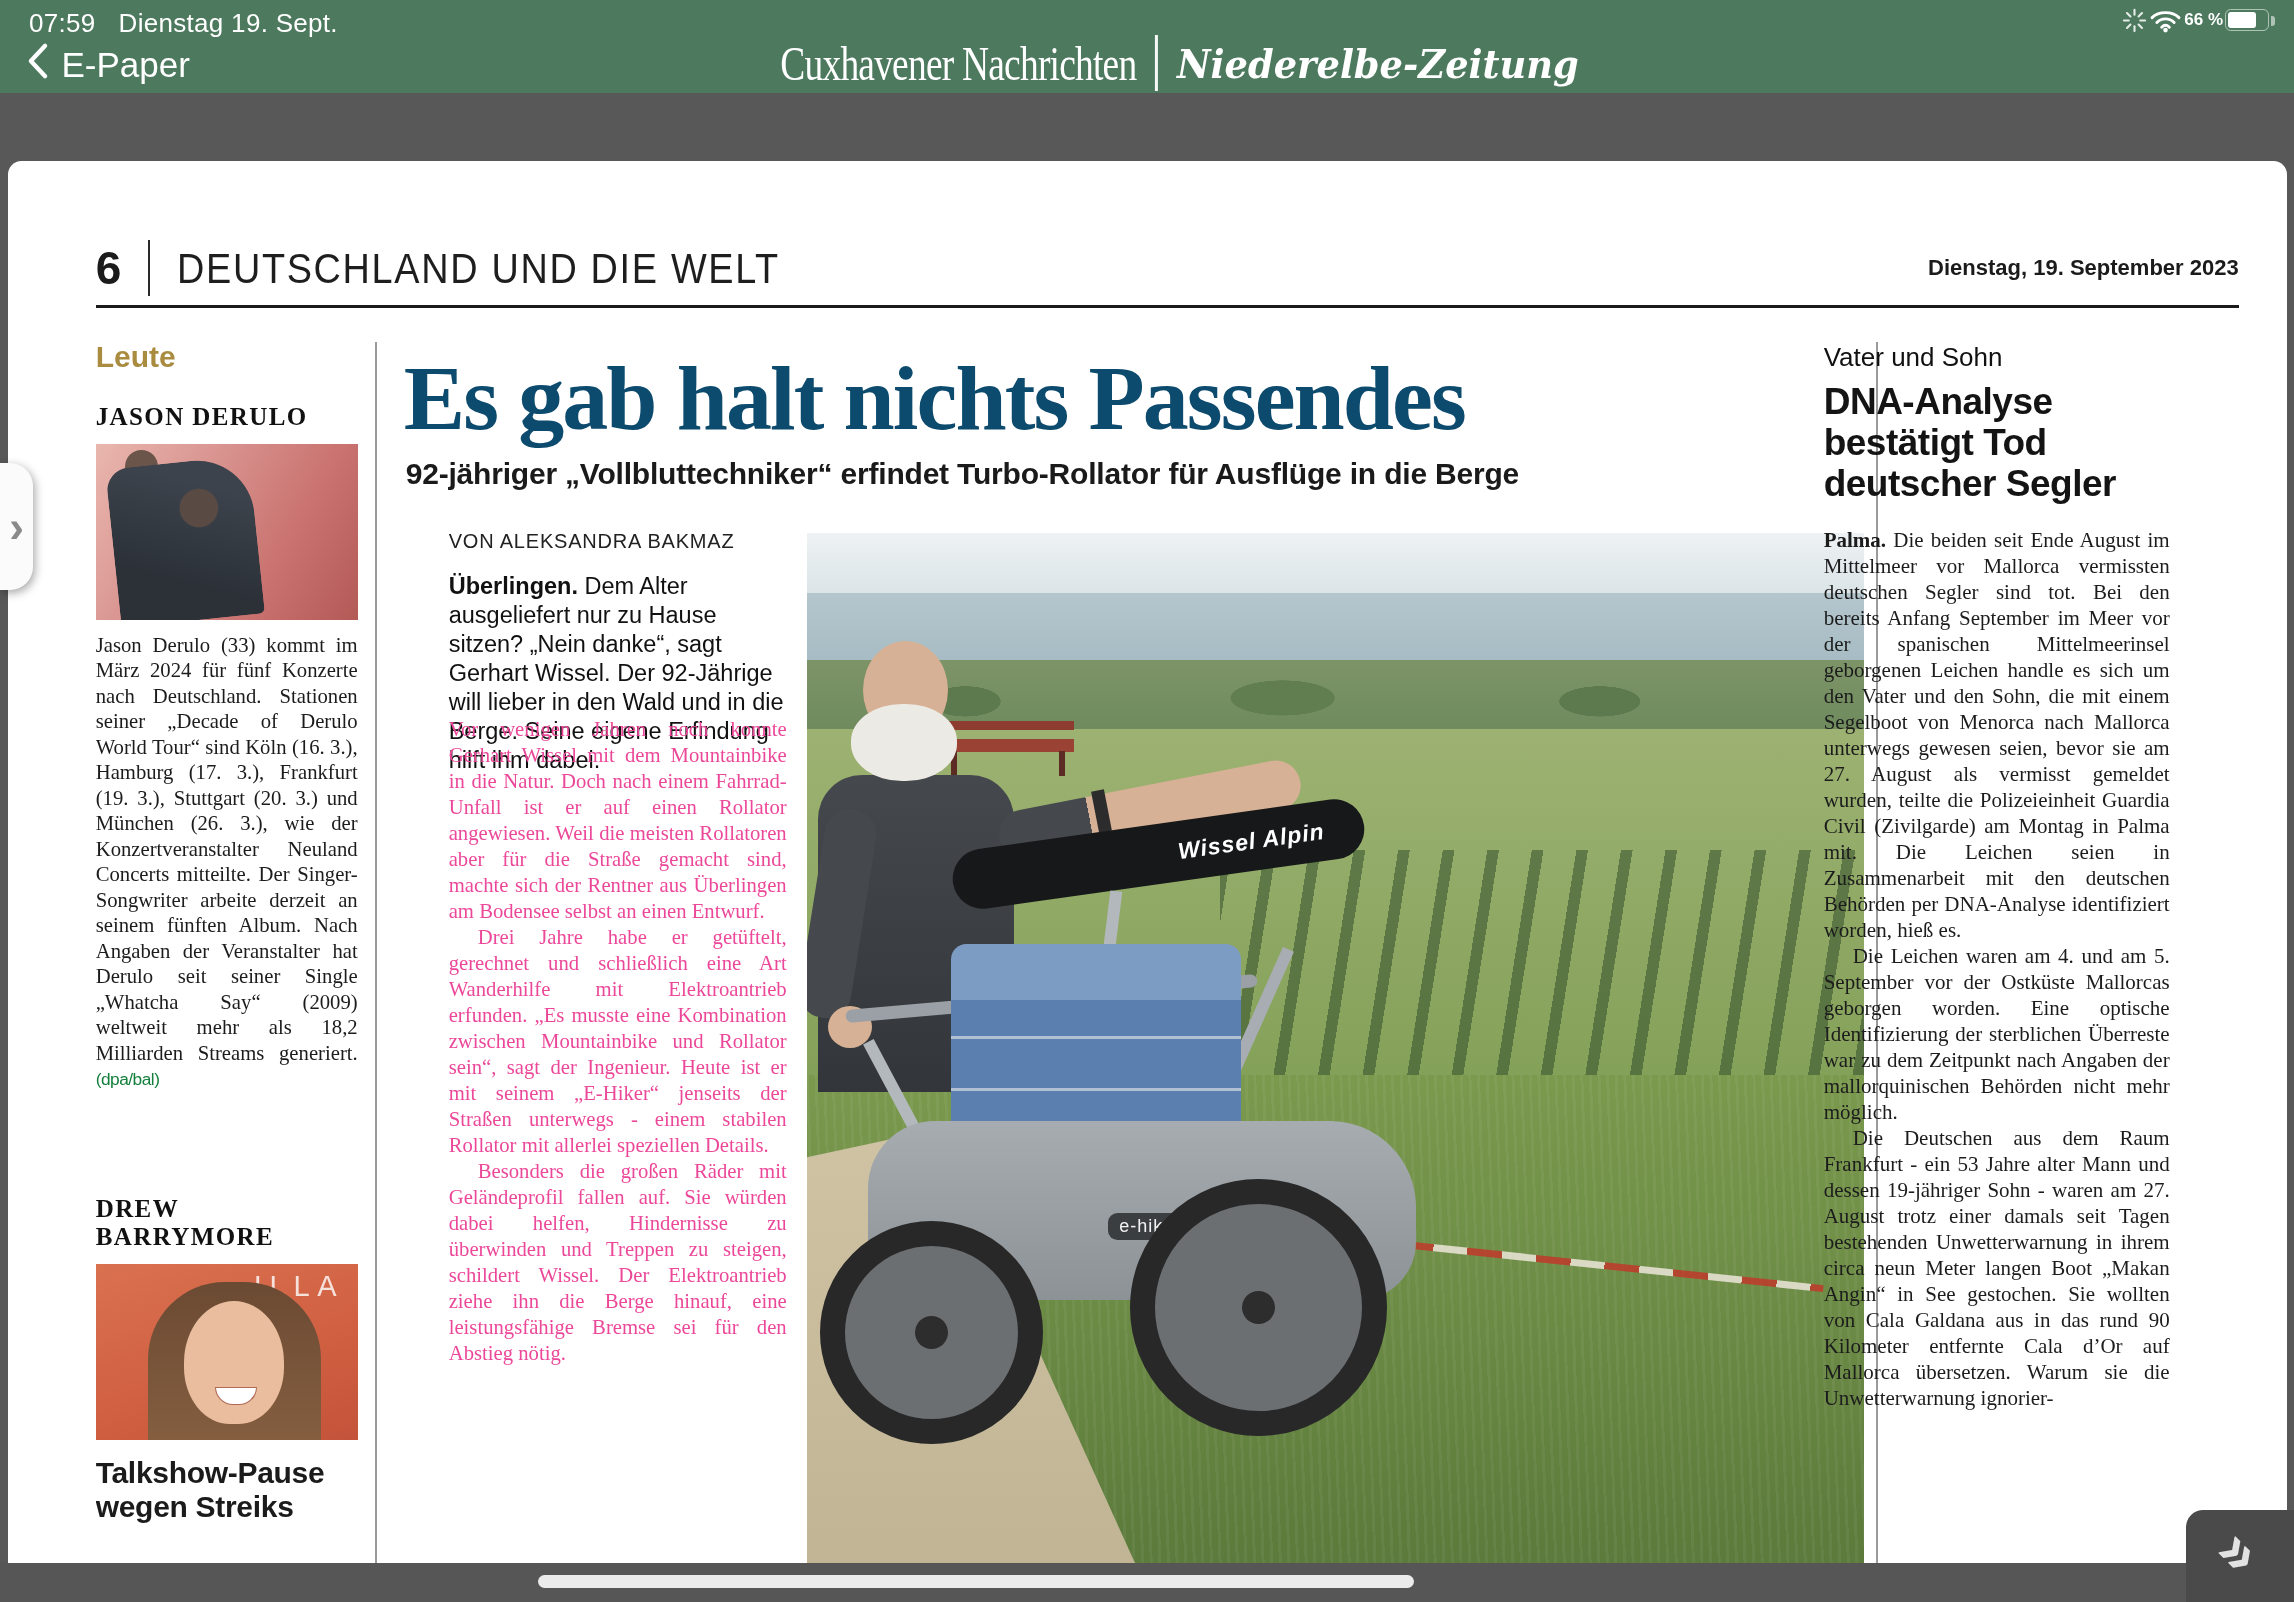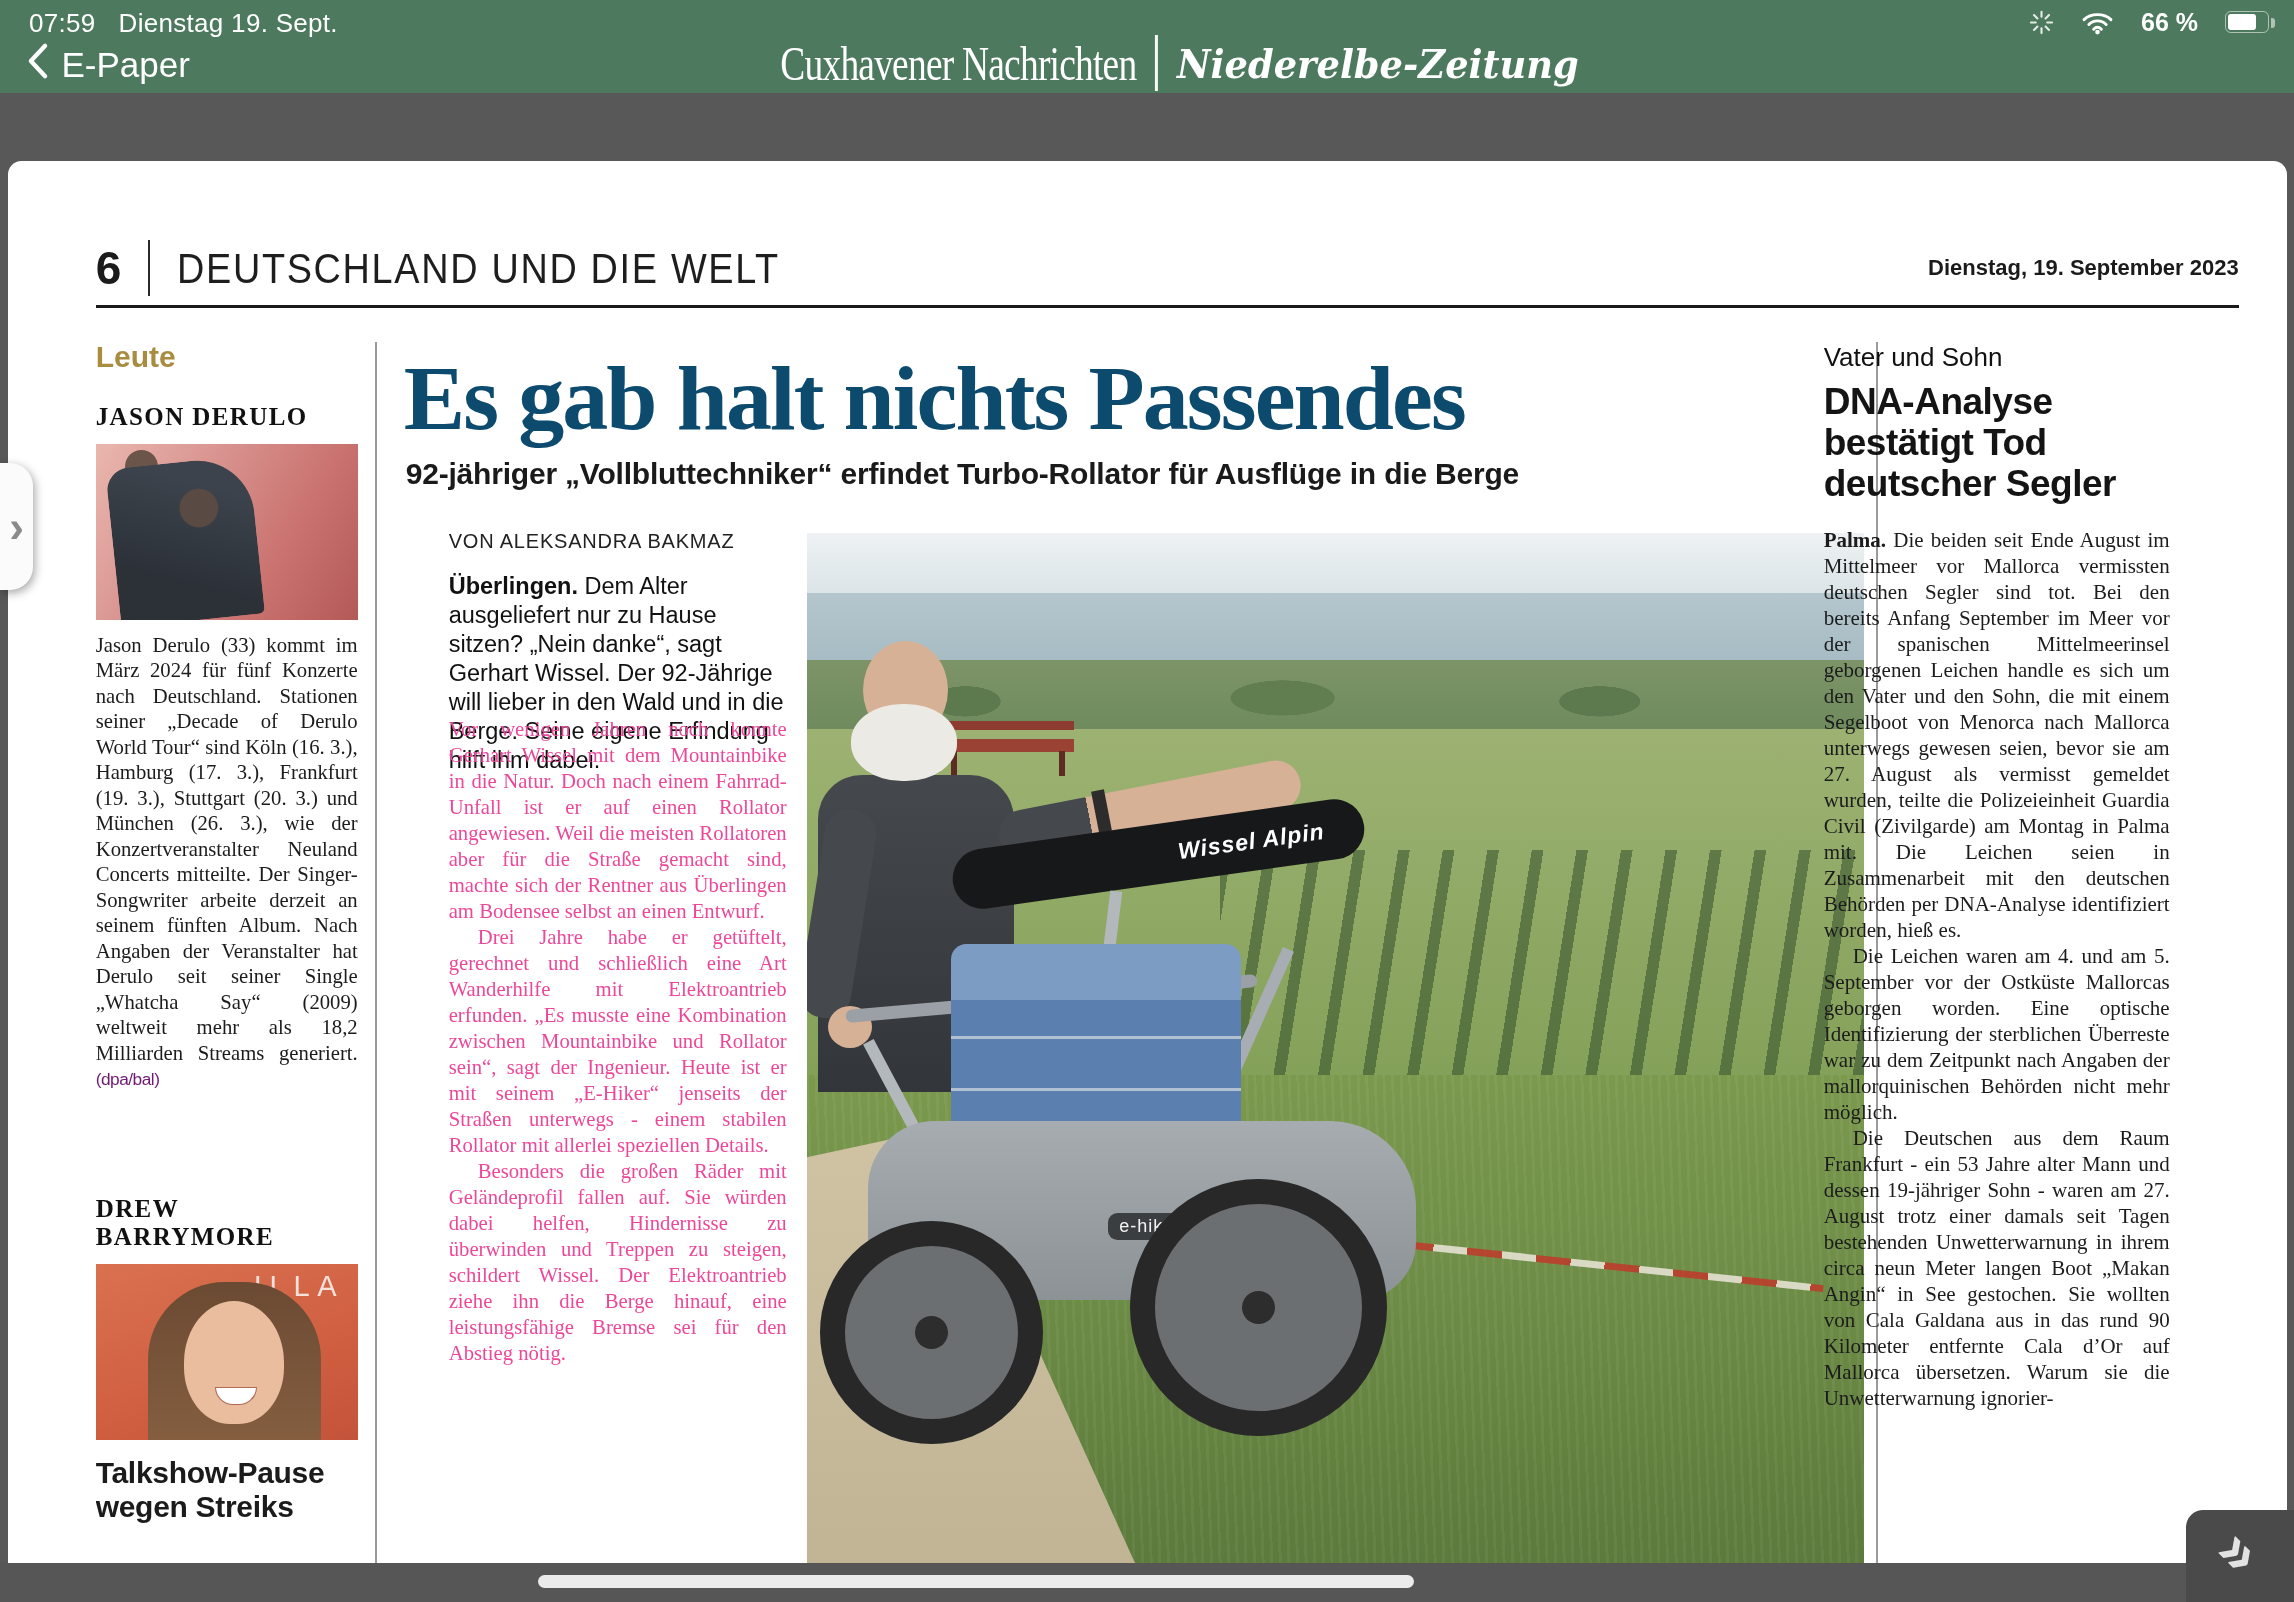--- a/index.html
+++ b/index.html
@@ -5,21 +5,21 @@
   * { margin:0; padding:0; box-sizing:border-box; }
   html,body { background:#333; }
   .canvas {
     position:relative; width:2294px; height:1602px; overflow:hidden;
     background:#585858; font-family:"Liberation Sans","DejaVu Sans",sans-serif;
     color:#1b1b1b;
   }
   
   .appbar { position:absolute; left:0; top:0; width:100%; height:93px; background:#4d7a5e; color:#fff; z-index:40; }
   .status-left { position:absolute; left:29px; top:7.7px; font-size:26px; font-weight:normal; letter-spacing:0.3px; display:flex; gap:23px; }
-  .status-right { position:absolute; right:25px; top:7.7px; display:flex; align-items:center; gap:27px; font-size:25px; font-weight:bold; }
+  .status-right { position:absolute; right:25px; top:7.7px; display:flex; align-items:center; gap:2px; font-size:17px; font-weight:bold; }
   .spinner-icon svg, .wifi-icon svg { display:block; }
   .battery { position:relative; width:44px; height:22px; border:1.9px solid rgba(255,255,255,.55); border-radius:5.8px; }
   .battery .fill { position:absolute; left:1.9px; top:1.9px; bottom:1.9px; width:66%; background:#fff; border-radius:2.9px; }
   .battery .nub { position:absolute; right:-6.7px; top:5.8px; width:3.8px; height:9.6px; background:rgba(255,255,255,.55); border-radius:0 2.9px 2.9px 0; }
   .back-btn { position:absolute; left:25px; top:42px; display:flex; align-items:center; gap:11.5px; font-size:35px; cursor:pointer; }
   .masthead { position:absolute; left:50%; top:35px; transform:translateX(-50%); display:flex; align-items:center; gap:19px; white-space:nowrap; }
   .masthead-primary { font-family:"Liberation Serif","DejaVu Serif",serif; font-size:48px; transform:scaleX(.78); transform-origin:right center; letter-spacing:-1px; }
   .masthead-divider { width:2.9px; height:56px; background:#fff; opacity:.95; }
   .masthead-secondary { font-family:"DejaVu Serif","Liberation Serif",serif; font-style:italic; font-weight:bold; font-size:40px; transform:scaleX(.92); transform-origin:left center; }
   
@@ -44,21 +44,21 @@
                linear-gradient(200deg,#3c434c 20%, #2c3138 70%); border-radius:23px 58px 5.8px 5.8px; transform:rotate(-6deg); }
   .jason-fist { position:absolute; left:29px; top:5.8px; width:33px; height:33px; border-radius:50%; background:#6b554a; }
   .jason-arm { position:absolute; left:40px; top:27px; width:25px; height:67px; background:#32373e; transform:rotate(18deg); border-radius:11.5px; }
   .photo-drew { background:linear-gradient(160deg,#d9714f 0%,#d05f41 60%,#c3533a 100%); }
   .drew-phototext { position:absolute; right:13.4px; top:5.8px; color:rgba(255,255,255,.8); font-size:29px; letter-spacing:7.7px; }
   .drew-hair { position:absolute; left:52px; top:17.3px; width:173px; height:192px; border-radius:77px 77px 29px 29px; background:linear-gradient(180deg,#6b4a33,#8a6242); }
   .drew-face { position:absolute; left:88px; top:37px; width:100px; height:123px; border-radius:50% 50% 46% 46%; background:#e9bd9e; }
   .drew-smile { position:absolute; left:119px; top:123px; width:42px; height:17.3px; border-radius:0 0 38px 38px; background:#fff; border:1.9px solid #b06a55; }
   .side-headline { font-size:30px; line-height:34px; font-weight:bold; letter-spacing:-0.3px; margin-top:15.4px; }
   .side-body { font-family:"Liberation Serif","DejaVu Serif",serif; font-size:20.7px; line-height:25.5px; text-align:justify; margin-top:12.5px; hyphens:auto; -webkit-hyphens:auto; color:#1c1c1c; }
-  .credit { font-size:17.3px; font-family:"Liberation Sans","DejaVu Sans",sans-serif; color:#701a75; letter-spacing:-0.5px; }
+  .credit { font-size:17.3px; font-family:"Liberation Sans","DejaVu Sans",sans-serif; color:#15803d; letter-spacing:-0.5px; }
   
   .main-headline { position:absolute; left:396px; top:184px; width:1470px; font-family:"Liberation Serif","DejaVu Serif",serif; font-weight:bold; font-size:92px; letter-spacing:-1.9px; color:#0c4a6e; white-space:nowrap; }
   .main-subtitle { position:absolute; left:398px; top:296px; font-size:30px; font-weight:bold; letter-spacing:-0.2px; color:#1a1a1a; }
   .main-byline { position:absolute; left:441px; top:369px; font-size:20px; letter-spacing:0.8px; color:#222; }
   .main-lead { position:absolute; left:441px; top:411px; width:338px; font-size:23.5px; line-height:29px; color:#111; }
   .lead-loc { font-weight:bold; }
   .main-body { position:absolute; left:441px; top:555px; width:338px; height:846px; overflow:hidden; font-family:"Liberation Serif","DejaVu Serif",serif; font-size:20.7px; line-height:26px; text-align:justify; hyphens:auto; -webkit-hyphens:auto; color:#ec4899; }
   .ind { text-indent:29px; }
   
   .main-photo { position:absolute; left:799px; top:372px; width:1057px; height:1069px; overflow:hidden; background:#8aa35f; }

